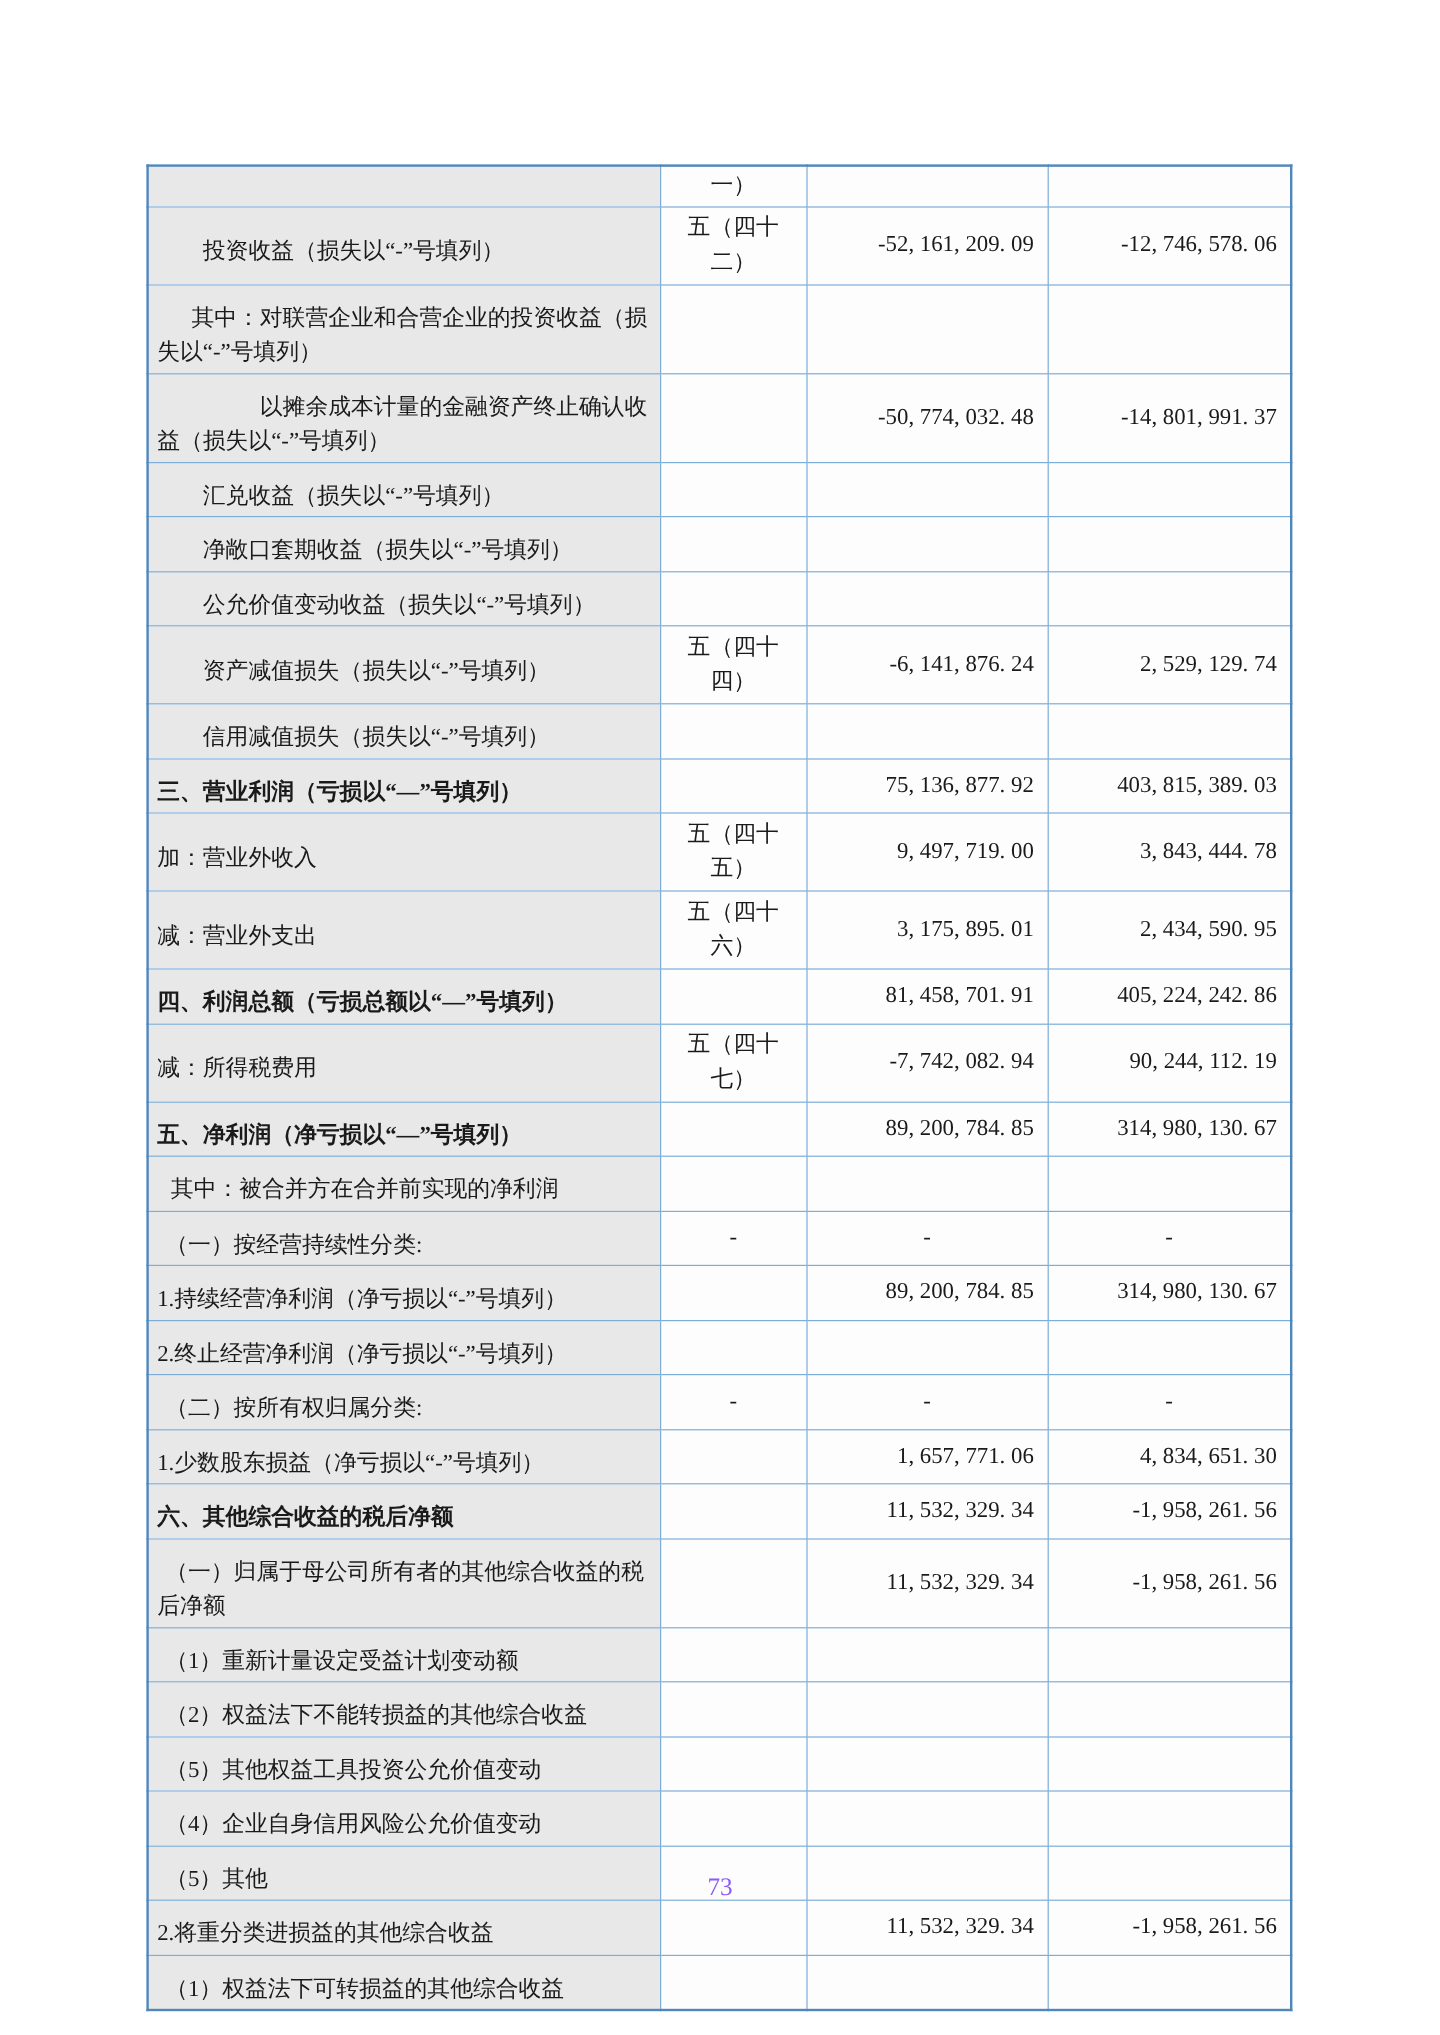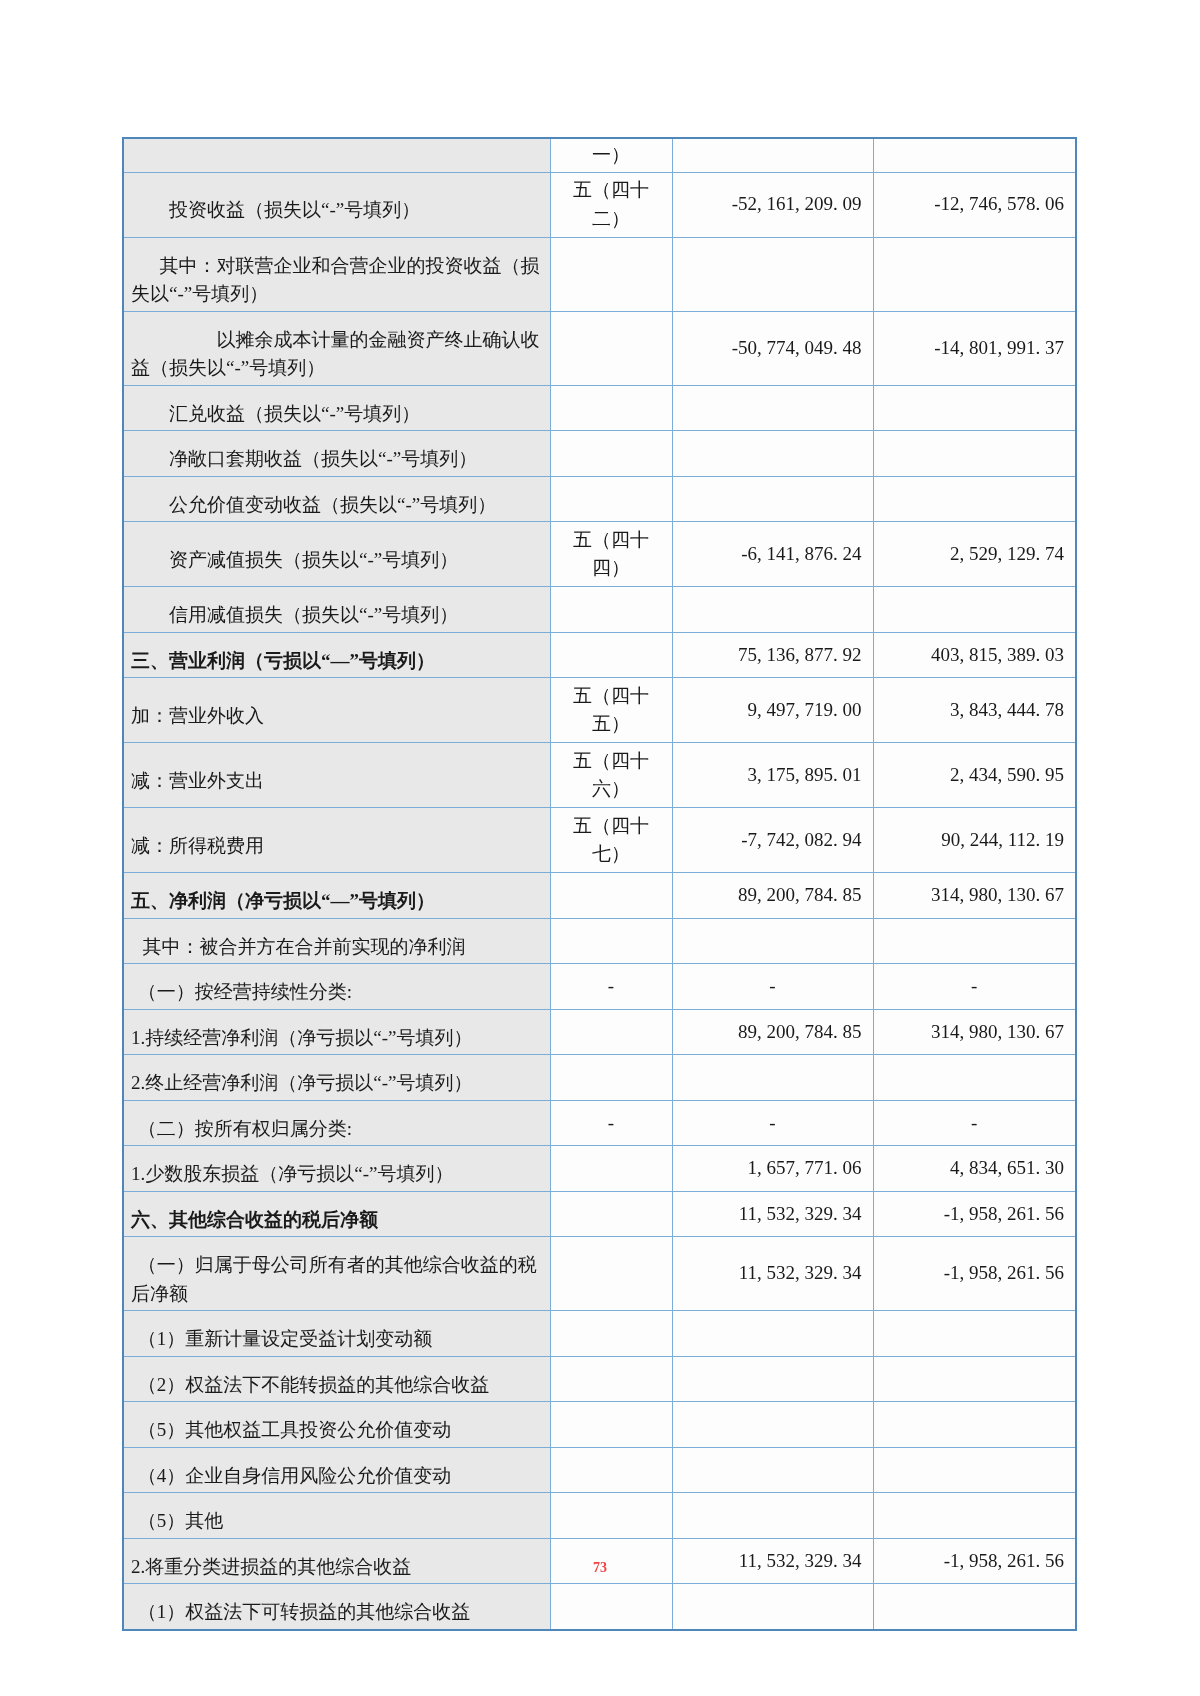--- a/index.html
+++ b/index.html
@@ -24,21 +24,21 @@
   tr.s{height:33px;}
   tr.d{height:65px;}
   .i2{text-indent:2em;}
   .i15{text-indent:1.5em;}
   .i45{text-indent:4.5em;}
   .i03{text-indent:0.35em;}
   .i05{text-indent:0.6em;}
   .b{font-weight:bold;font-family:Liberation Serif, serif;}
   .pageno{
     position:absolute;top:1560px;left:0;width:100%;
-    text-align:center;font-size:14px;color:#ef4444;font-weight:bold;
+    text-align:center;font-size:21px;color:#8b5cf6;
   }
 </style>
 </head>
 <body>
 
 <div class="sheet">
 
   <table class="fin">
     <colgroup>
       <col style="width:427px">
@@ -61,21 +61,21 @@
         </tr>
       <tr class="d">
           <td class="item i15">其中：对联营企业和合营企业的投资收益（损失以“-”号填列）</td>
           <td class="note"></td>
           <td class="amt"></td>
           <td class="amt"></td>
         </tr>
       <tr class="d">
           <td class="item i45">以摊余成本计量的金融资产终止确认收益（损失以“-”号填列）</td>
           <td class="note"></td>
-          <td class="amt">-50, 774, 049. 48</td>
+          <td class="amt">-50, 774, 032. 48</td>
           <td class="amt">-14, 801, 991. 37</td>
         </tr>
       <tr class="s">
           <td class="item i2">汇兑收益（损失以“-”号填列）</td>
           <td class="note"></td>
           <td class="amt"></td>
           <td class="amt"></td>
         </tr>
       <tr class="s">
           <td class="item i2">净敞口套期收益（损失以“-”号填列）</td>
@@ -112,20 +112,26 @@
           <td class="note">五（四十五）</td>
           <td class="amt">9, 497, 719. 00</td>
           <td class="amt">3, 843, 444. 78</td>
         </tr>
       <tr class="d">
           <td class="item">减：营业外支出</td>
           <td class="note">五（四十六）</td>
           <td class="amt">3, 175, 895. 01</td>
           <td class="amt">2, 434, 590. 95</td>
         </tr>
+      <tr class="s">
+          <td class="item b">四、利润总额（亏损总额以“—”号填列）</td>
+          <td class="note"></td>
+          <td class="amt">81, 458, 701. 91</td>
+          <td class="amt">405, 224, 242. 86</td>
+        </tr>
       <tr class="d">
           <td class="item">减：所得税费用</td>
           <td class="note">五（四十七）</td>
           <td class="amt">-7, 742, 082. 94</td>
           <td class="amt">90, 244, 112. 19</td>
         </tr>
       <tr class="s">
           <td class="item b">五、净利润（净亏损以“—”号填列）</td>
           <td class="note"></td>
           <td class="amt">89, 200, 784. 85</td>

